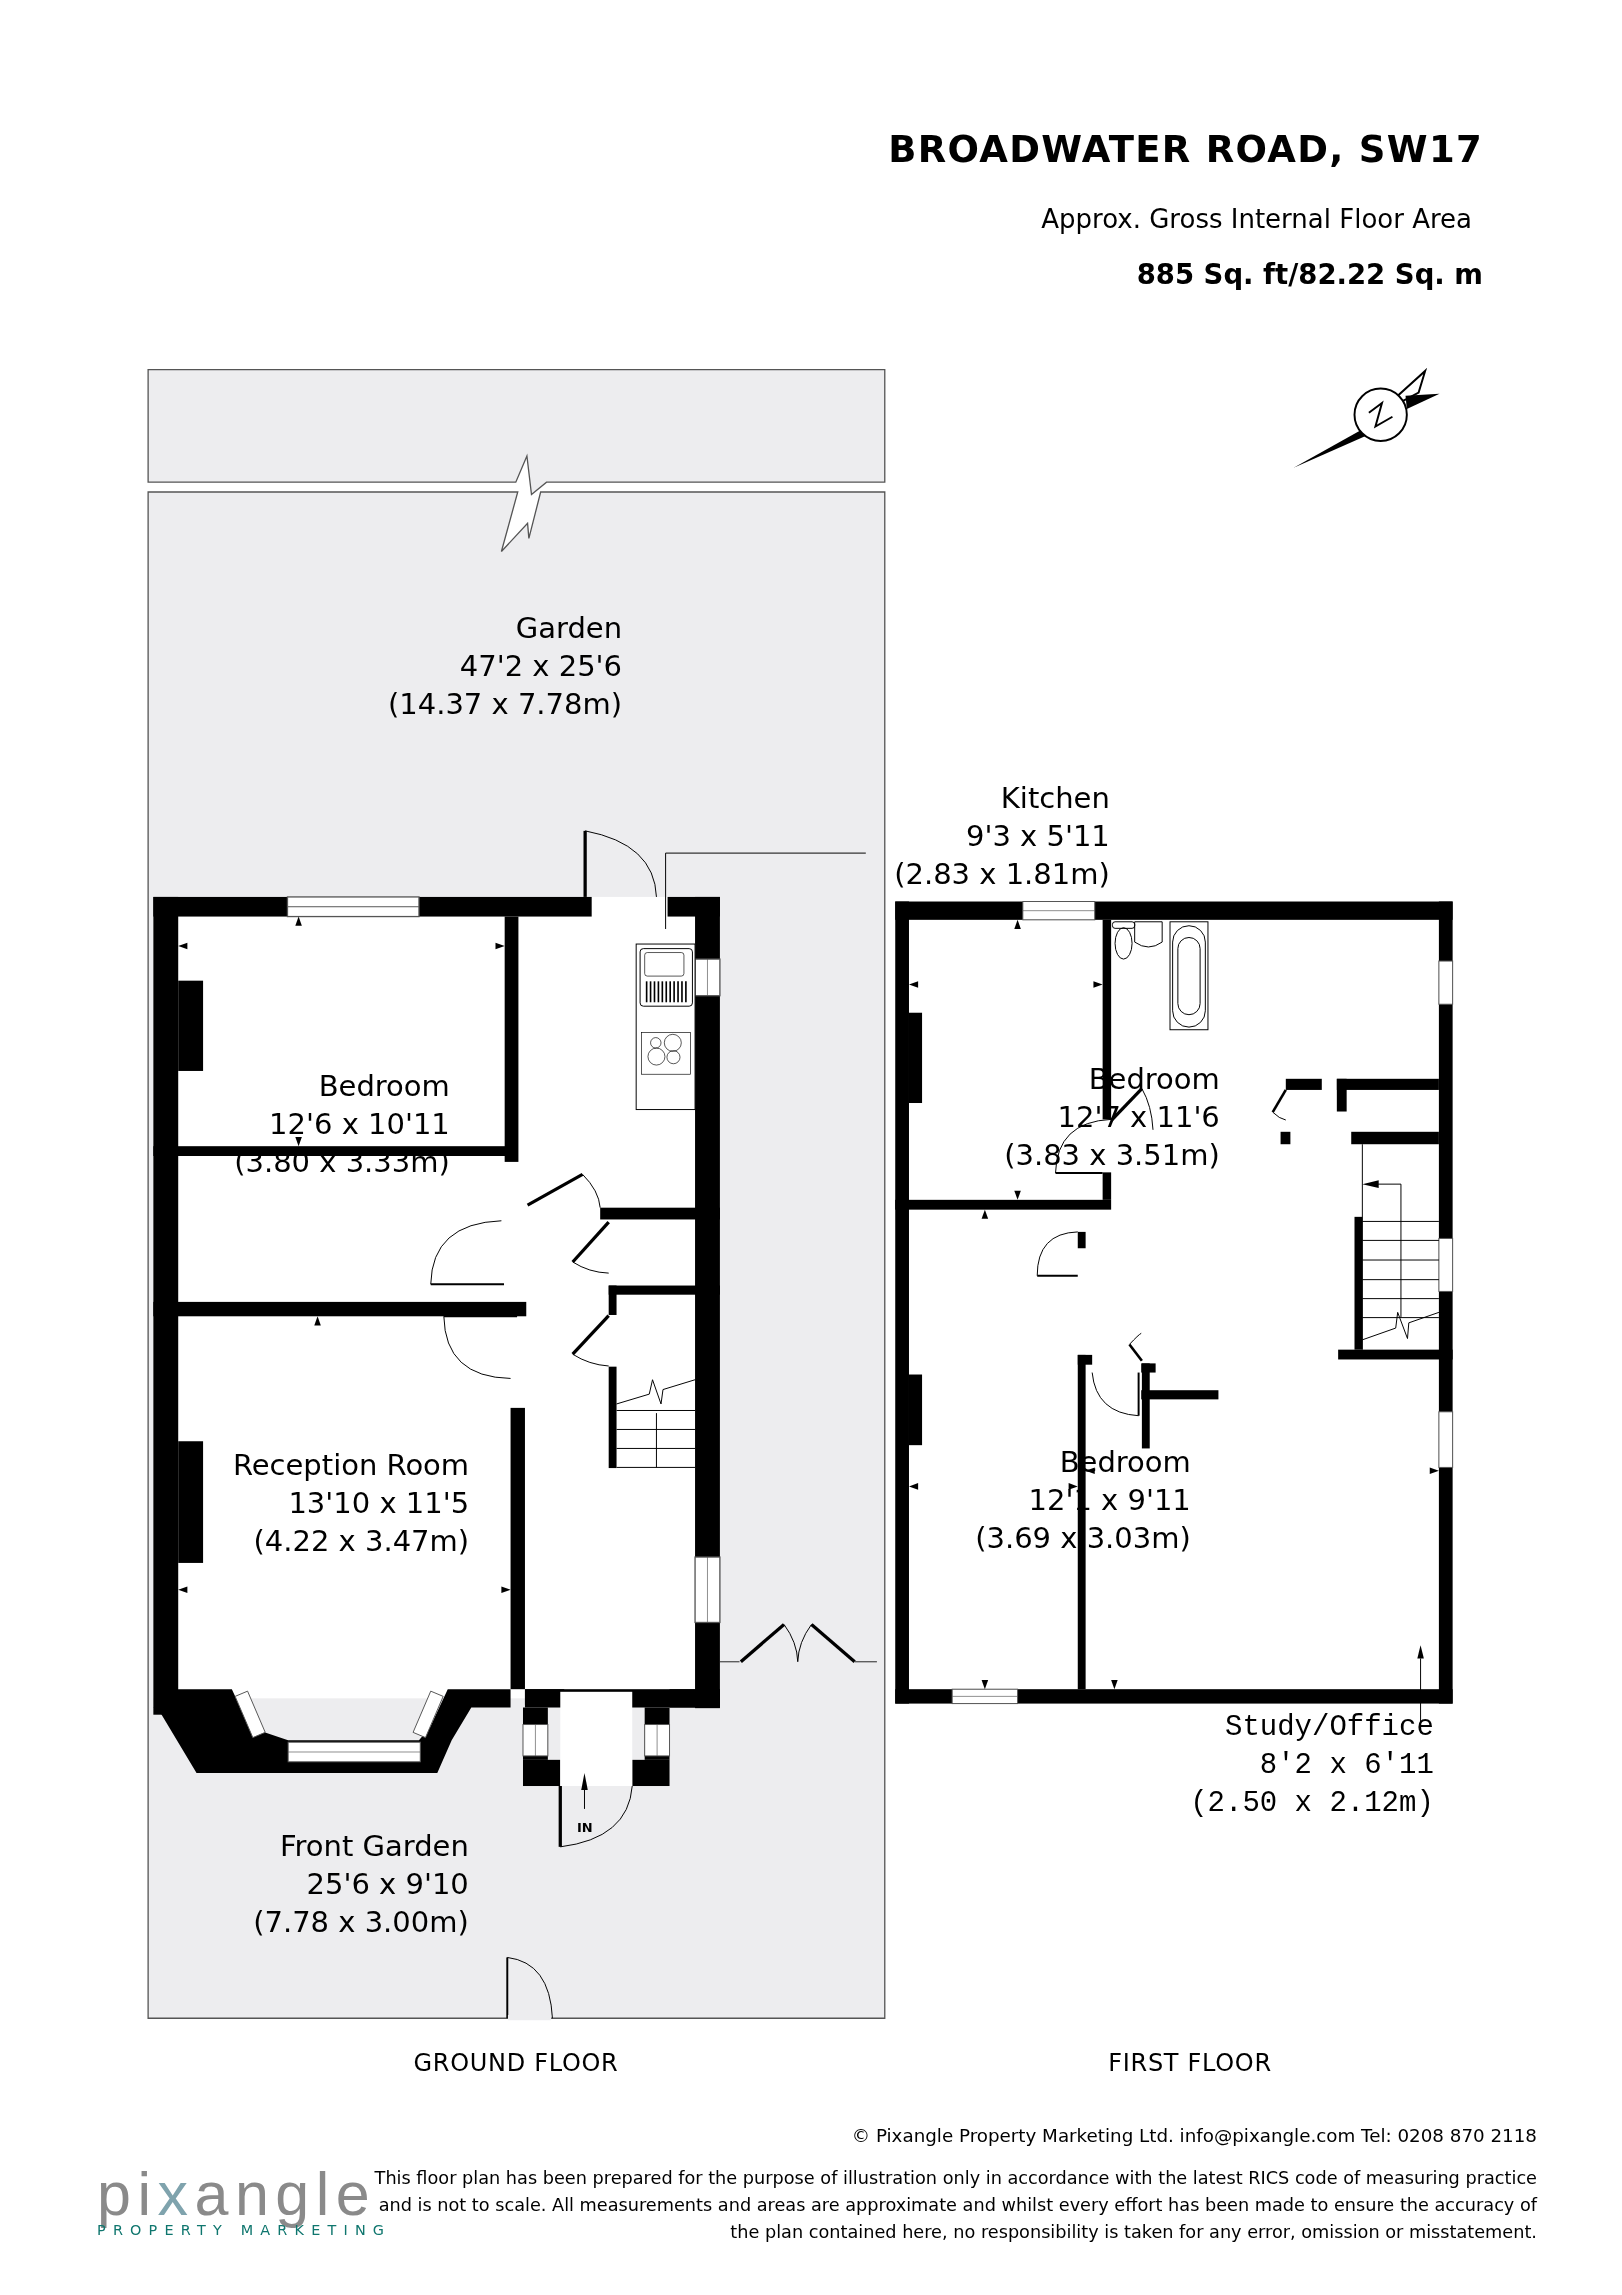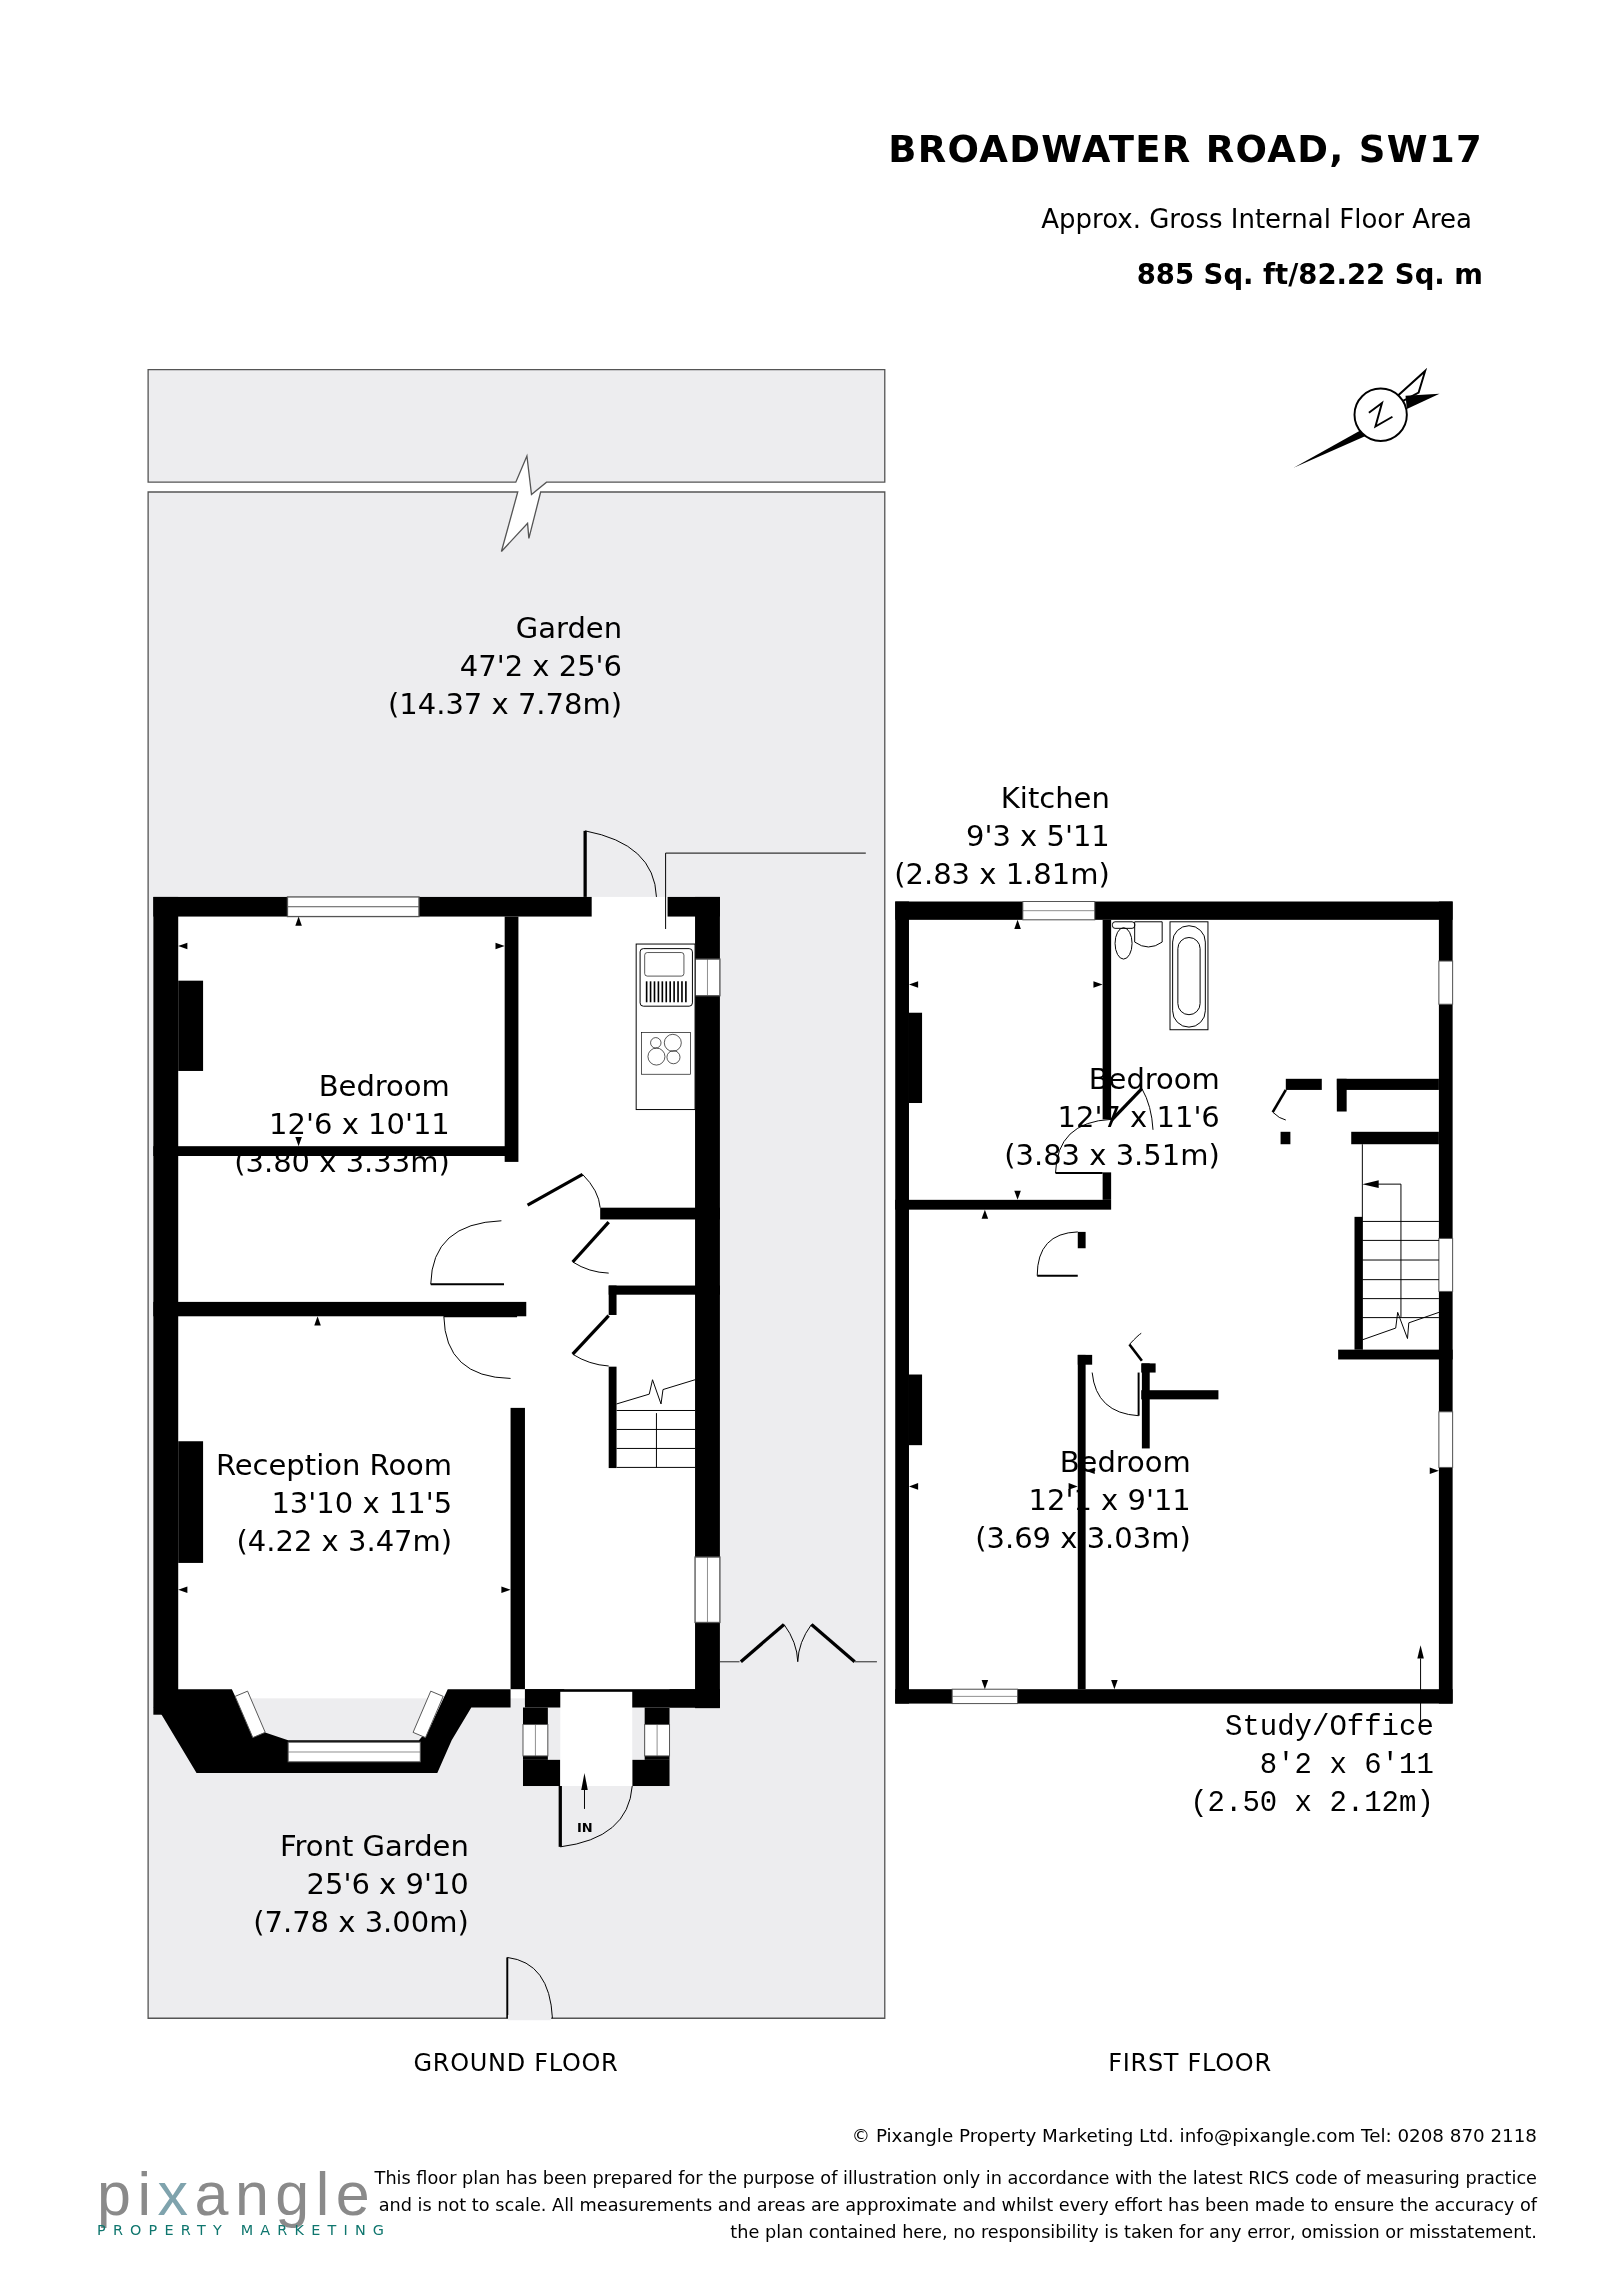--- a/index.html
+++ b/index.html
@@ -268,21 +268,21 @@
 <div class="room-label" style="left:1002px; top:779px;">
   <span>Kitchen</span>
   <span>9'3 x 5'11</span>
   <span>(2.83 x 1.81m)</span>
 </div>
 <div class="room-label" style="left:342px; top:1067px;">
   <span>Bedroom</span>
   <span>12'6 x 10'11</span>
   <span>(3.80 x 3.33m)</span>
 </div>
-<div class="room-label" style="left:334px; top:1446px;">
+<div class="room-label" style="left:351px; top:1446px;">
   <span>Reception Room</span>
   <span>13'10 x 11'5</span>
   <span>(4.22 x 3.47m)</span>
 </div>
 <div class="room-label" style="left:361px; top:1827px;">
   <span>Front Garden</span>
   <span>25'6 x 9'10</span>
   <span>(7.78 x 3.00m)</span>
 </div>
 <div class="in-label" style="left:577px; top:1820px;">IN</div>

